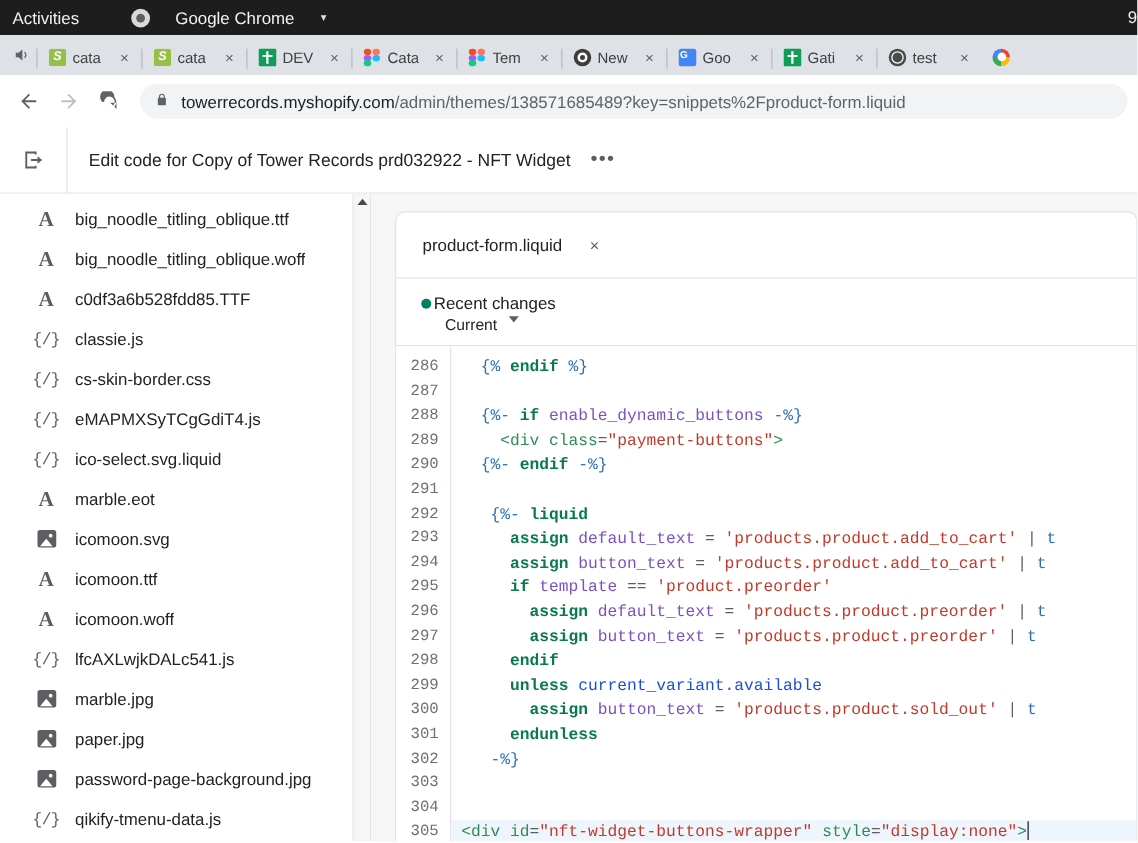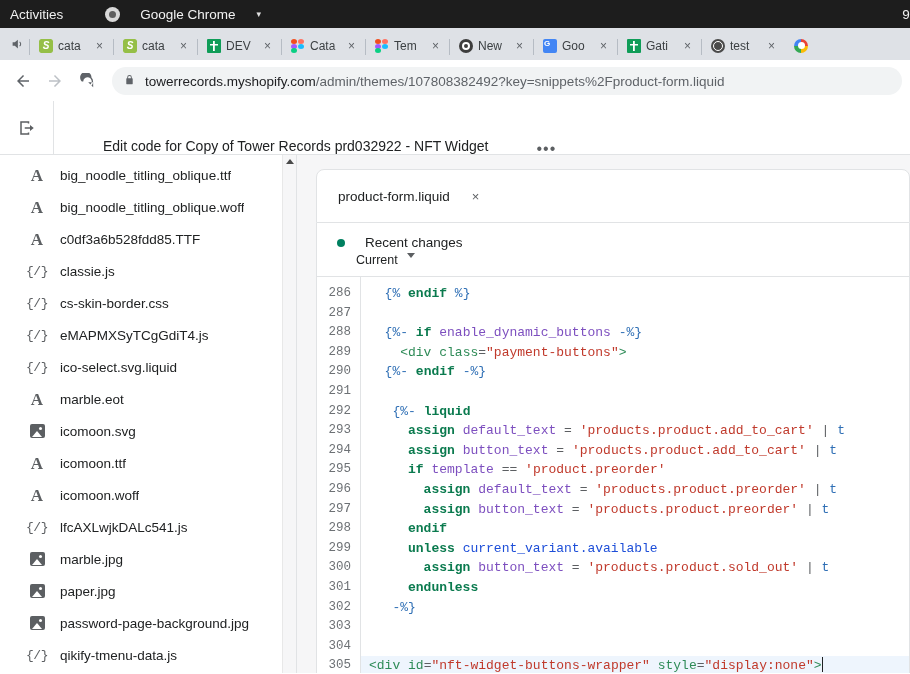--- a/index.html
+++ b/index.html
@@ -115,23 +115,22 @@
     display:flex; align-items:center; padding: 0 12px; margin-left: 8px;
     font-size: 13.5px; color:#202124; gap: 10px; overflow:hidden;
   }
   .lock-icon { flex:0 0 10px; color:#5f6368; }
   .url { white-space:nowrap; overflow:hidden; font-size:13.5px; }
   .url .host { color:#202124; }
   .url .path { color:#5f6368; }
 
   
   .admin-header {
-    height: 53px; background:#ffffff; display:flex; align-items:flex-end;
+    height: 53px; background:#ffffff; display:flex; align-items:center;
     border-bottom: 1px solid #e1e3e5;
-    gap: 32px;
   }
   .exit-btn {
     width: 54px; height: 53px; display:flex; align-items:center;
     justify-content:center; border-right:1px solid #e1e3e5;
   }
   .exit-icon { width:18px; height:18px; }
   .admin-title {
     font-size: 14px; color:#202223; margin-left: 17px; font-weight:400;
   }
   .more-dots { margin-left: 16px; color:#5c5f62; font-size:16px;
@@ -200,21 +199,21 @@
     height: 56px; display:flex; align-items:center; gap: 22px;
     padding: 0 18px 0 21px; font-size:13.5px; color:#202223;
     border-bottom: 3px solid #008060; position:relative;
   }
   .editor-tab-close { color:#5c5f62; font-size:13px; }
 
   .recent-card {
     background:#ffffff; border:1px solid #e1e3e5; border-top:none;
     width:100%; padding: 12px 0 9px 20px;
   }
-  .recent-row { display:flex; align-items:center; gap:20px; }
+  .recent-row { display:flex; align-items:center; gap:2px; }
   .recent-dot { width:8px;height:8px;border-radius:50%;background:#008060; }
   .recent-label { font-size:13.5px; color:#202223; }
   .recent-current {
     margin-left: 19px; margin-top: 3px; display:flex; 
     gap: 9px; font-size:12.5px; color:#202223;
   }
   .recent-caret { width:0;height:0;
     border-left:4px solid transparent;border-right:4px solid transparent;
     border-top:5px solid #5c5f62; }
 
@@ -350,21 +349,21 @@
     <svg width="17" height="17" viewBox="0 0 24 24">
         <path d="M17.6 6.4A8 8 0 104 12h2a6 6 0 1110.2 4.2L13 13h7v7l-2.4-2.4A8 8 0 0017.6 6.4z" fill="#5f6368"></path>
       </svg>
   </div>
   <div class="omnibox">
     <span class="lock-icon">
       <svg width="11" height="12" viewBox="0 0 24 24">
           <path d="M18 8h-1V6a5 5 0 00-10 0v2H6a1 1 0 00-1 1v11a1 1 0 001 1h12a1 1 0 001-1V9a1 1 0 00-1-1zM9 6a3 3 0 016 0v2H9z" fill="#5f6368"></path>
         </svg>
     </span>
-    <span class="url"><span class="host">towerrecords.myshopify.com</span><span class="path">/admin/themes/107808382492?key=snippets%2Fproduct-form.liquid</span></span>
+    <span class="url"><span class="host">towerrecords.myshopify.com</span><span class="path">/admin/themes/138571685489?key=snippets%2Fproduct-form.liquid</span></span>
   </div>
 </div>
 
 <div class="admin-header">
   <div class="exit-btn">
     <svg class="exit-icon" viewBox="0 0 24 24">
       <path d="M3 3h12v3h-2V5H5v14h8v-1h2v3H3z" fill="#5c5f62"></path>
       <path d="M21 12l-5-4v3h-7v2h7v3z" fill="#5c5f62"></path>
     </svg>
   </div>

